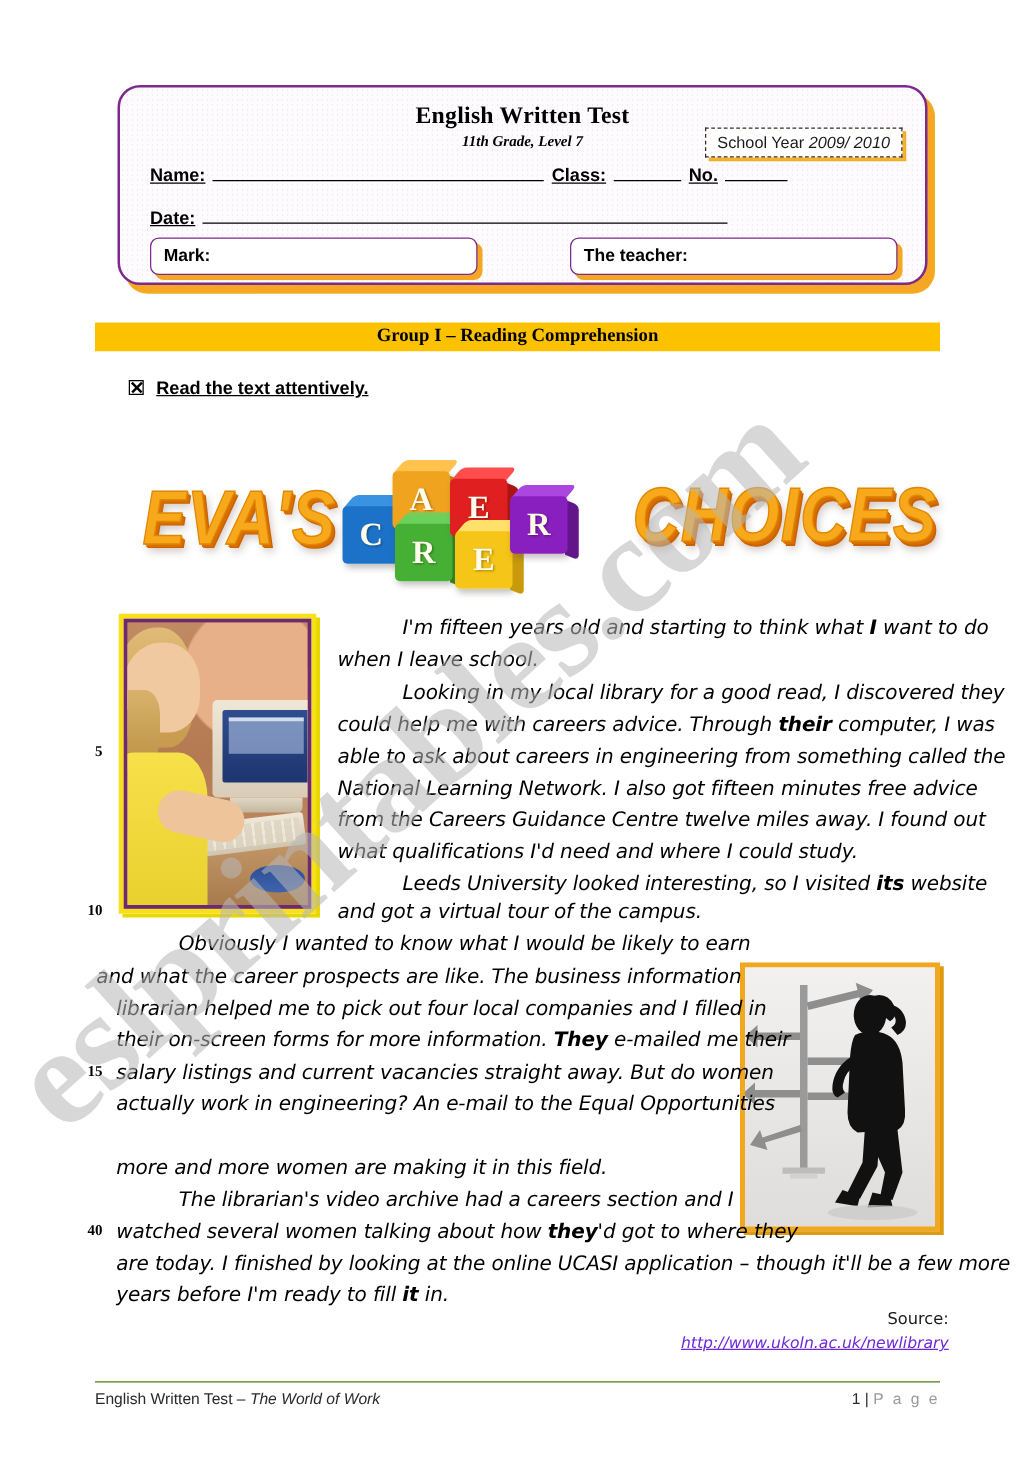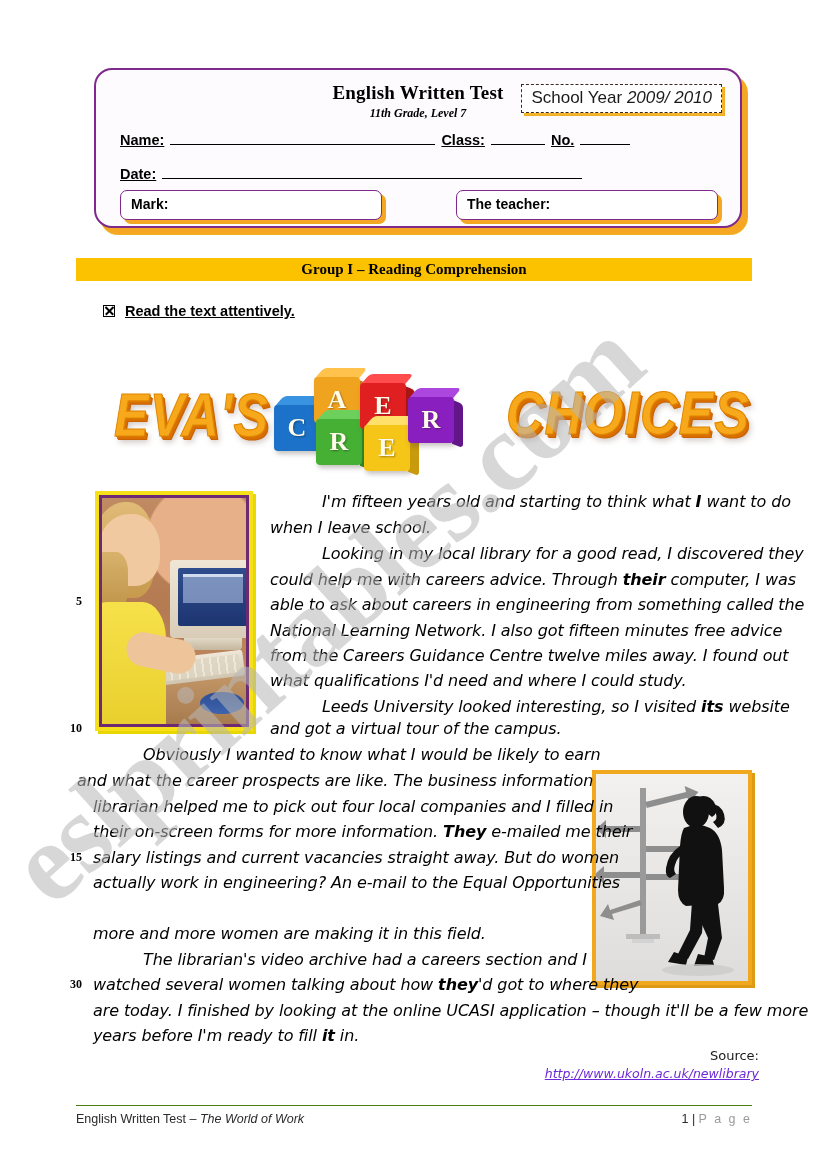--- a/index.html
+++ b/index.html
@@ -82,25 +82,25 @@
     text-align: center;
     font-family: "Liberation Serif", serif;
     font-style: italic;
     font-weight: 600;
     font-size: 12px;
     color: #000;
   }
   #school-year-badge {
     position: absolute;
     right: 18px;
-    top: 14px;
+    top: 32px;
     padding: 3px 9px 4px 9px;
     border: 1.5px dashed #3a2a20;
     background: #ffffff;
-    font-size: 17px;
+    font-size: 13px;
     color: #1a1a1a;
     box-shadow: 3px 3px 0 -1px #f3b32c, 3px 3px 0 0 #efae24;
     white-space: nowrap;
   }
   #school-year-badge .sy-label { font-style: normal; }
   #school-year-badge .sy-value { font-style: italic; }
 
   .field-row {
     position: absolute;
     left: 24px;
@@ -627,21 +627,21 @@
       <div class="para-line" style="left: 93px; top: 848px;">salary listings and current vacancies straight away. But do women</div>
       <div class="para-line" style="left: 93px; top: 873px;">actually work in engineering? An e-mail to the Equal Opportunities</div>
       <div class="para-line" style="left: 93px; top: 924px;">more and more women are making it in this field.</div>
       <div class="para-line" style="left: 143px; top: 950px;">The librarian's video archive had a careers section and I</div>
       <div class="para-line" style="left: 93px; top: 975px;">watched several women talking about how <b>they</b>'d got to where they</div>
       <div class="para-line" style="left: 93px; top: 1001px;">are today. I finished by looking at the online UCASI application – though it'll be a few more</div>
       <div class="para-line" style="left: 93px; top: 1026px;">years before I'm ready to fill <b>it</b> in.</div>
       <div class="line-num" style="left: 62px; top: 594px;">5</div>
       <div class="line-num" style="left: 62px; top: 721px;">10</div>
       <div class="line-num" style="left: 62px; top: 850px;">15</div>
-      <div class="line-num" style="left: 62px; top: 977px;">30</div>
+      <div class="line-num" style="left: 62px; top: 977px;">40</div>
     </div>
 
   <div id="source-block">
     <span id="source-label">Source:</span>
     <a id="source-url" href="#">http://www.ukoln.ac.uk/newlibrary</a>
   </div>
 
   <div id="footer">
     <div id="footer-left">
       <span>English Written Test – </span><span class="ital">The World of Work</span>

